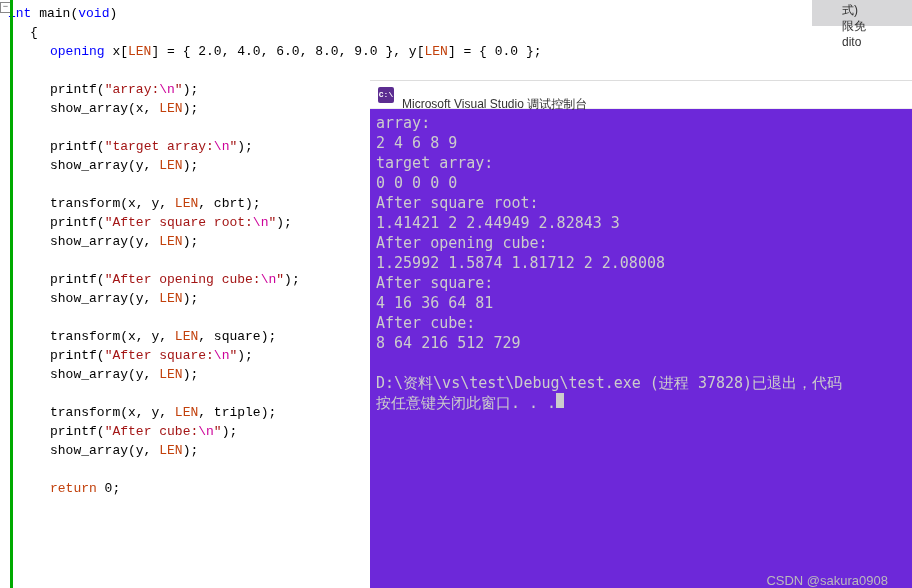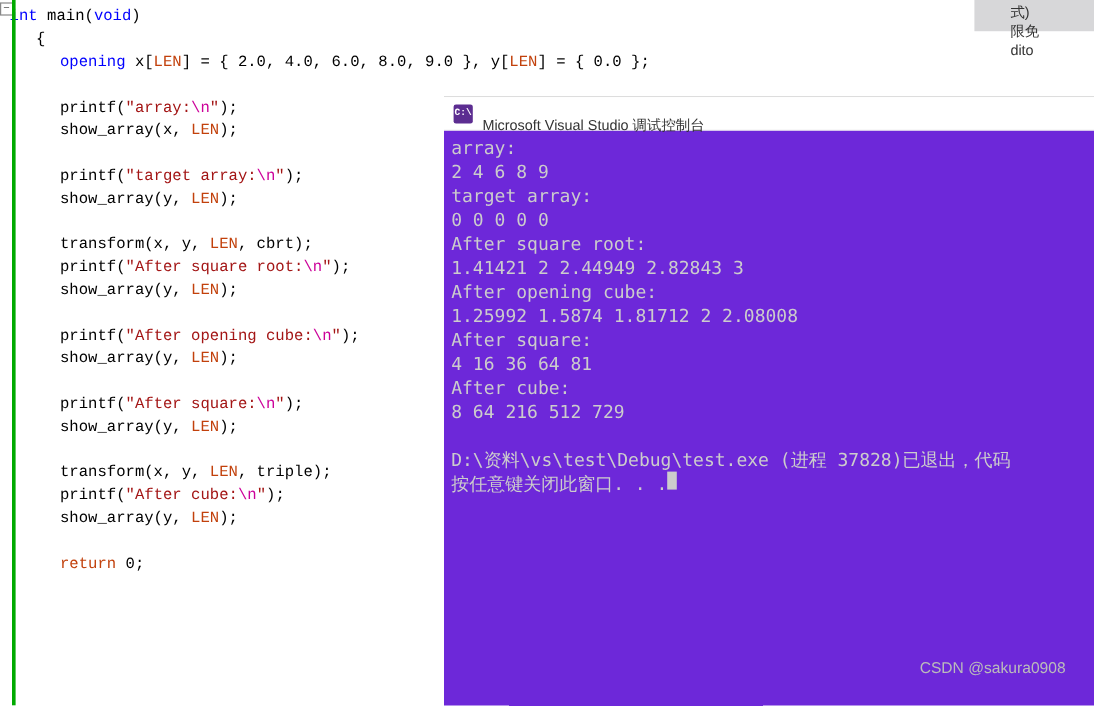--- a/index.html
+++ b/index.html
@@ -19,21 +19,21 @@
 .console-window { position: absolute; left: 370px; top: 80px; width: 542px; height: 508px; background: #fff; border-top: 1px solid #ddd; }
 .console-titlebar { height: 28px; background: #fff; display: flex; align-items: center; padding-left: 8px; border-bottom: 1px solid #eee; }
 .console-icon { width: 16px; height: 16px; background: #5c2d91; border-radius: 2px; margin-right: 8px; display: flex; align-items: center; justify-content: center; color: #fff; font-size: 8px; font-weight: bold; }
 .console-title { font-family: 'Segoe UI', sans-serif; font-size: 12px; color: #333; margin-top: 19px; }
 .console-body { background: #6d28d9; color: #ccc; height: 480px; padding: 4px 6px; font-size: 15px; line-height: 20px; white-space: pre; font-family: Consolas, 'NSimSun', monospace; }
 .cursor { display: inline-block; width: 8px; height: 15px; background: #ccc; vertical-align: baseline; }
 
 .right-strip { position: absolute; right: 0; top: 0; width: 70px; height: 60px; font-family: 'Microsoft YaHei', sans-serif; font-size: 12px; color: #333; line-height: 16px; padding-top: 2px; }
 .right-strip .shade { position: absolute; left: -30px; top: 0; width: 100px; height: 26px; background: #bcbcc0; opacity: 0.6; z-index: -1; }
 
-.watermark { position: absolute; right: 24px; bottom: 24px; font-family: 'Segoe UI', sans-serif; font-size: 13px; color: #bbb; }
+.watermark { position: absolute; right: 24px; bottom: 0; font-family: 'Segoe UI', sans-serif; font-size: 13px; color: #bbb; }
 </style>
 </head>
 <body>
 
 <div class="editor">
   <div class="collapse-marker">−</div>
   <div class="green-bar"></div>
 
   <div class="code-line"><span class="type">int</span><span> main</span><span>(</span><span class="type">void</span><span>)</span></div>
   <div class="code-line lbrace"><span>{</span></div>
@@ -50,20 +50,21 @@
 
   <div class="code-line body-line"><span>transform</span><span>(x, y, </span><span class="macro">LEN</span><span>, cbrt)</span><span>;</span></div>
   <div class="code-line body-line"><span>printf</span><span>(</span><span class="str">"After square root:</span><span class="esc">\n</span><span class="str">"</span><span>)</span><span>;</span></div>
   <div class="code-line body-line"><span>show_array</span><span>(y, </span><span class="macro">LEN</span><span>)</span><span>;</span></div>
   <div class="code-line body-line"> </div>
 
   <div class="code-line body-line"><span>printf</span><span>(</span><span class="str">"After opening cube:</span><span class="esc">\n</span><span class="str">"</span><span>)</span><span>;</span></div>
   <div class="code-line body-line"><span>show_array</span><span>(y, </span><span class="macro">LEN</span><span>)</span><span>;</span></div>
   <div class="code-line body-line"> </div>
 
+  <div class="code-line body-line"><span>transform</span><span>(x, y, </span><span class="macro">LEN</span><span>, square)</span><span>;</span></div>
   <div class="code-line body-line"><span>printf</span><span>(</span><span class="str">"After square:</span><span class="esc">\n</span><span class="str">"</span><span>)</span><span>;</span></div>
   <div class="code-line body-line"><span>show_array</span><span>(y, </span><span class="macro">LEN</span><span>)</span><span>;</span></div>
   <div class="code-line body-line"> </div>
 
   <div class="code-line body-line"><span>transform</span><span>(x, y, </span><span class="macro">LEN</span><span>, triple)</span><span>;</span></div>
   <div class="code-line body-line"><span>printf</span><span>(</span><span class="str">"After cube:</span><span class="esc">\n</span><span class="str">"</span><span>)</span><span>;</span></div>
   <div class="code-line body-line"><span>show_array</span><span>(y, </span><span class="macro">LEN</span><span>)</span><span>;</span></div>
   <div class="code-line body-line"> </div>
 
   <div class="code-line body-line"><span class="kw">return</span><span> 0</span><span>;</span></div>

